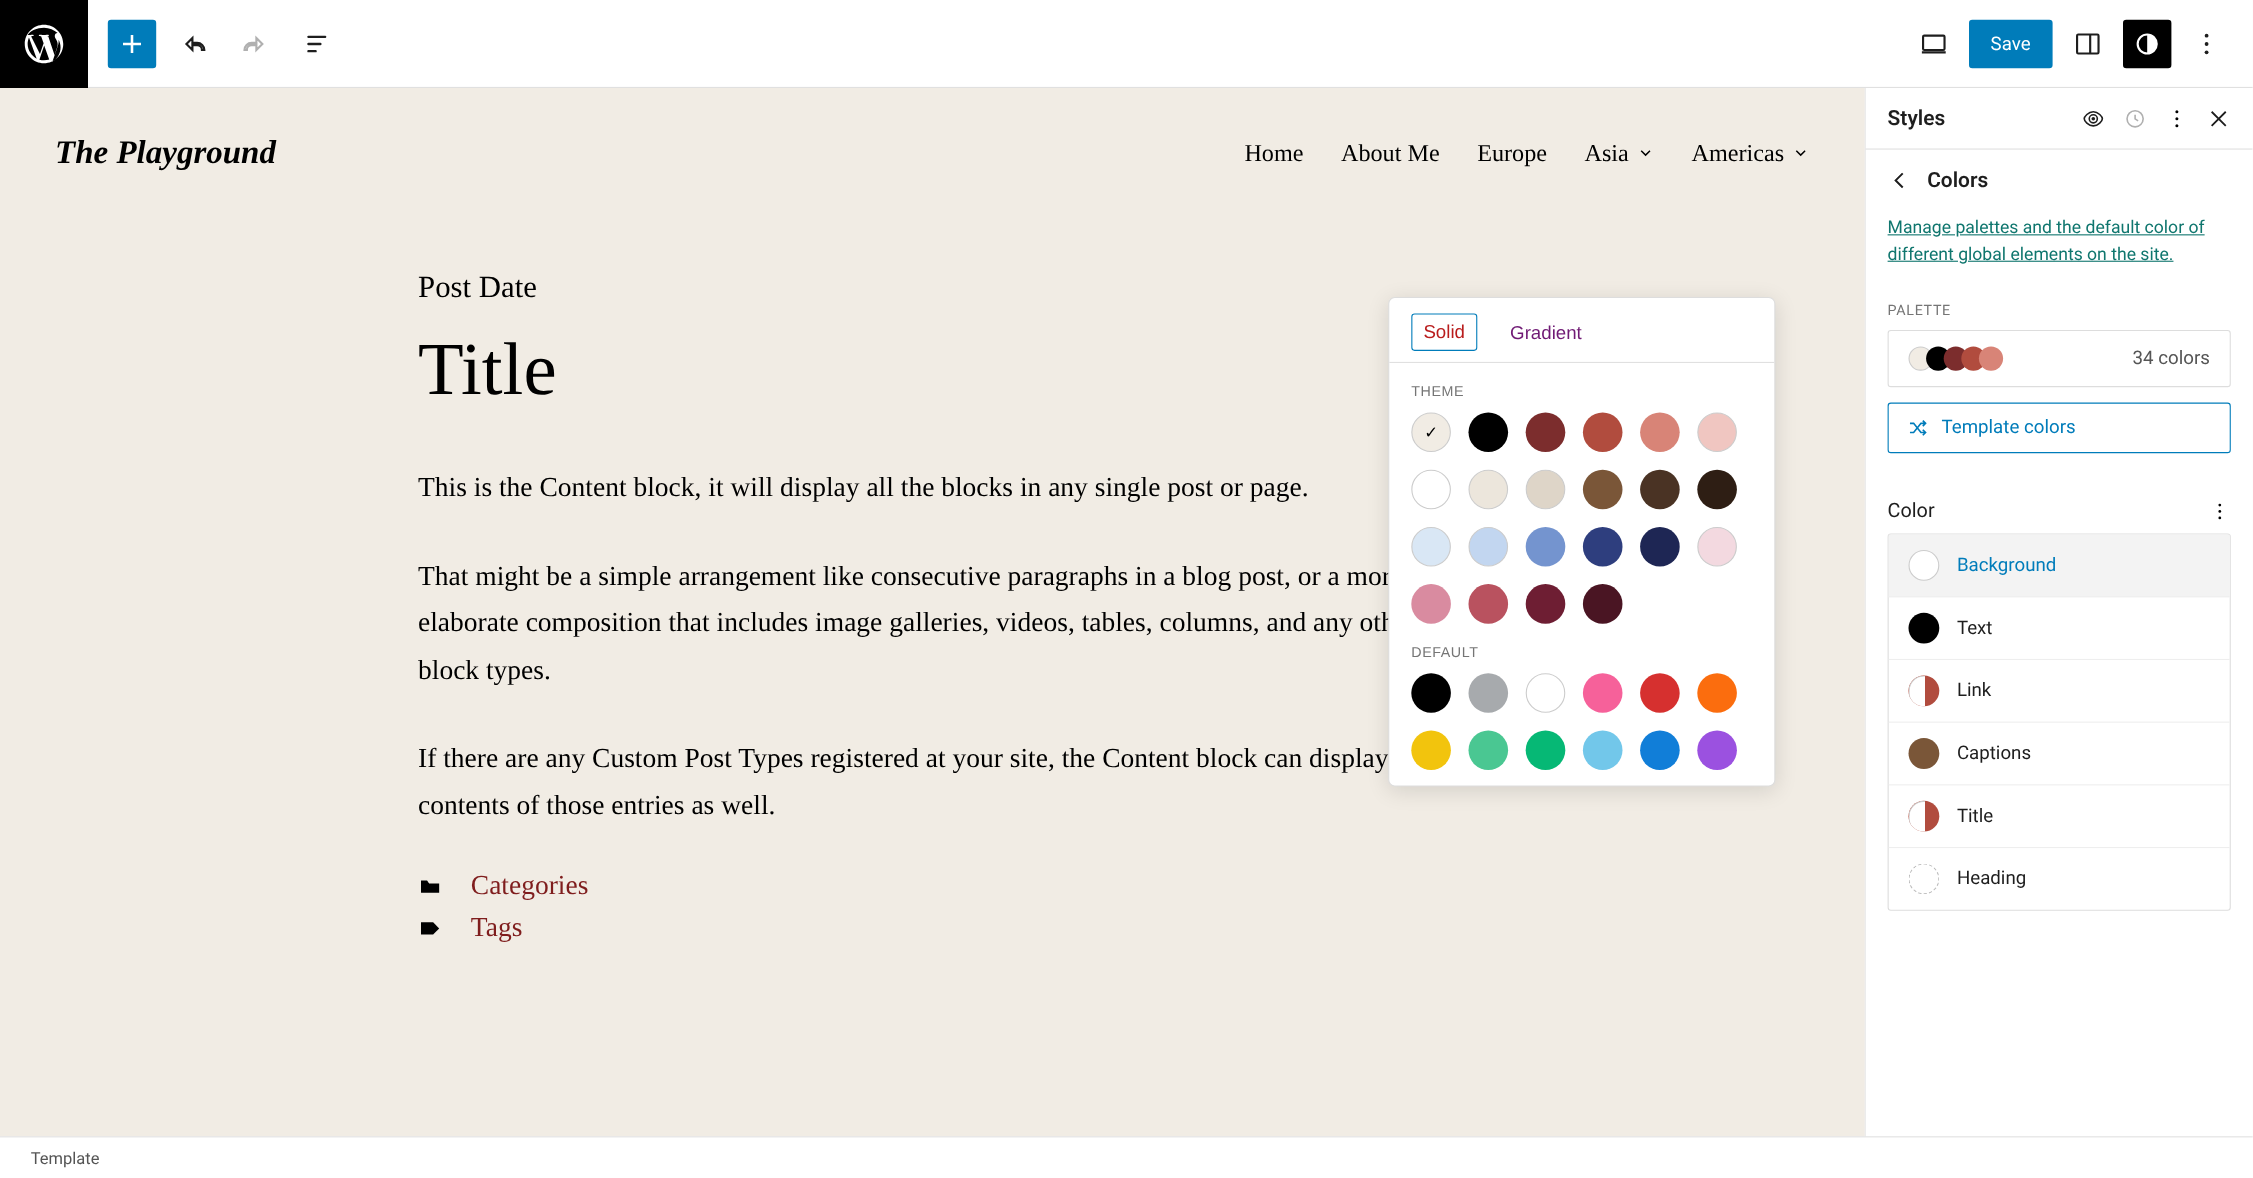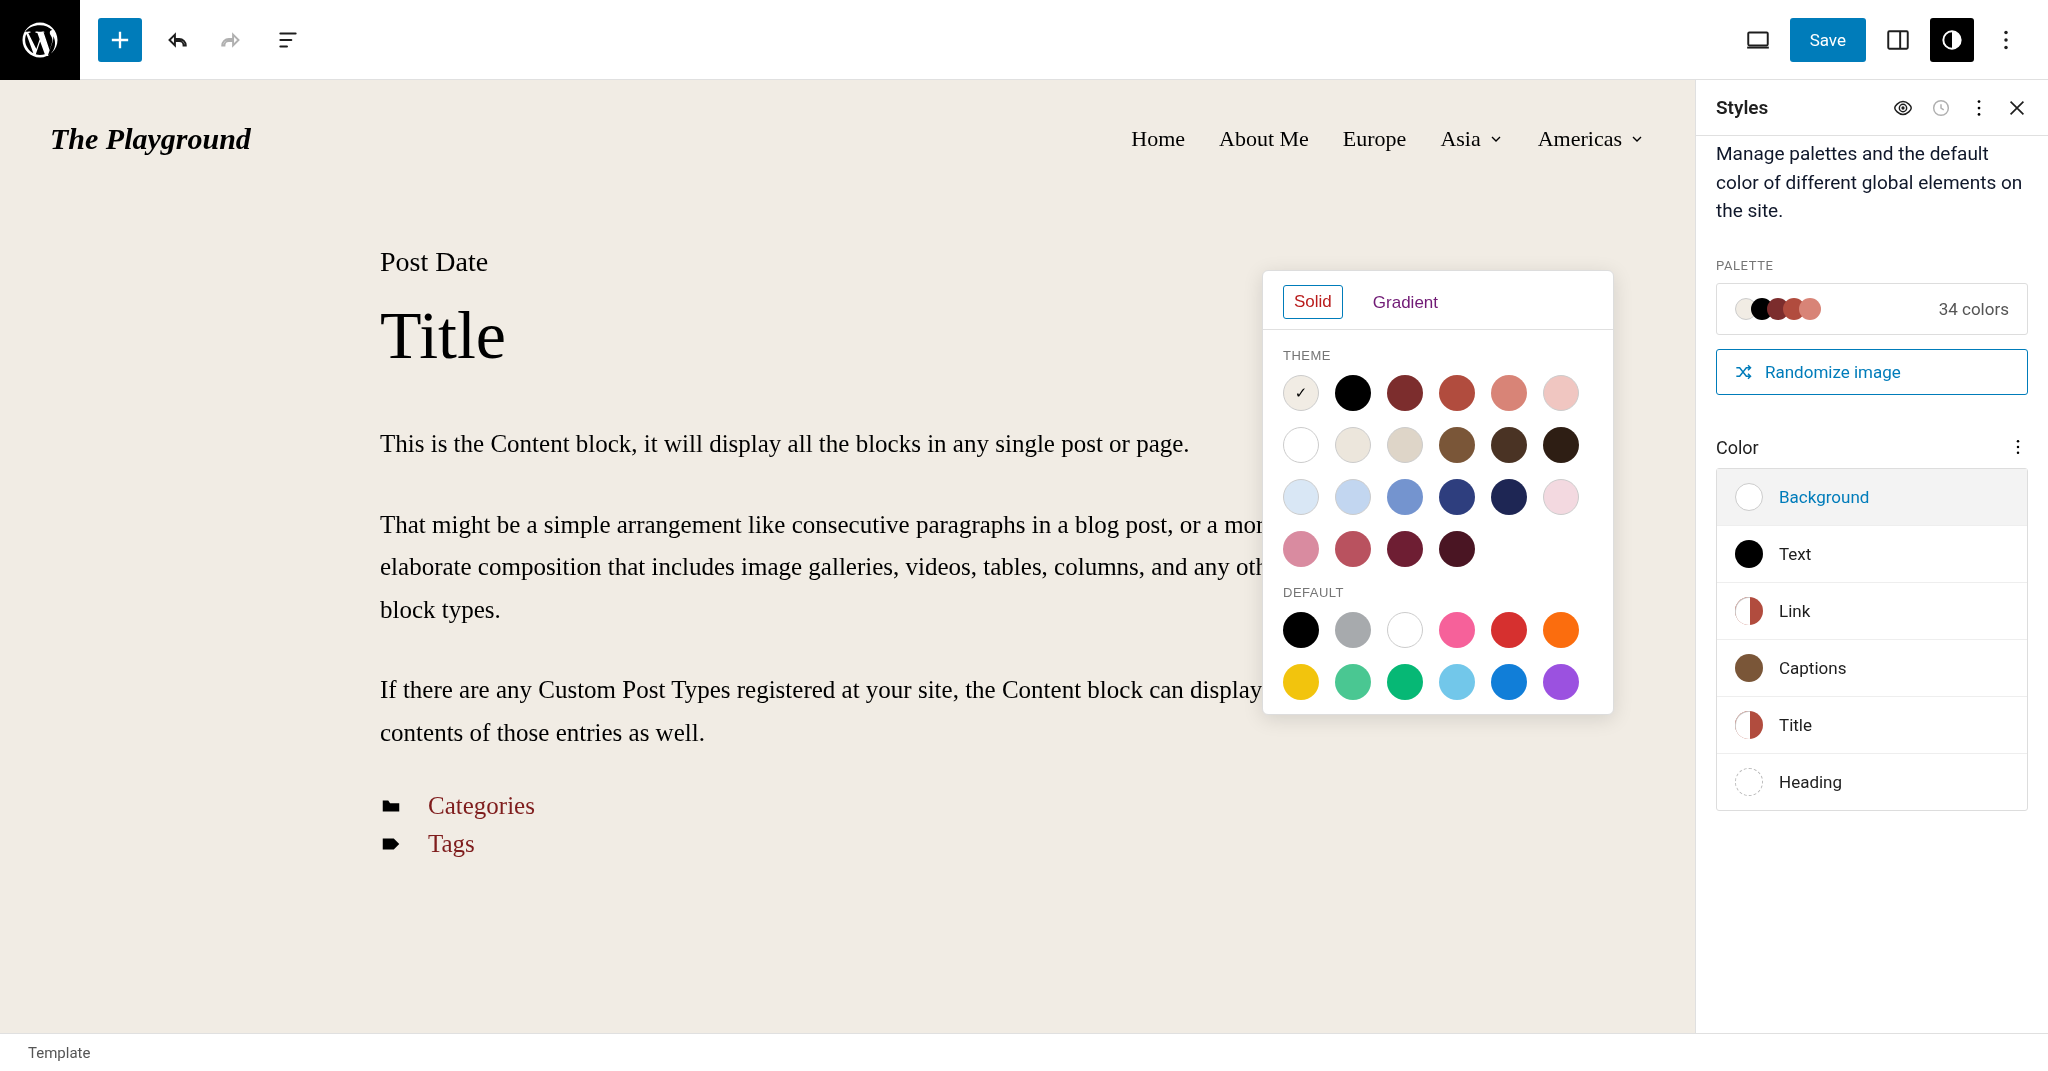--- a/index.html
+++ b/index.html
@@ -51,21 +51,21 @@
 
 
 .sidebar { width: 353px; border-left: 1px solid #e0e0e0; background: #fff; display: flex; flex-direction: column; font-size: 17px; }
 .sb-header { display: flex; align-items: center; padding: 16px 20px; border-bottom: 1px solid #e0e0e0; }
 .sb-header .title { font-weight: 600; font-size: 19px; }
 .sb-header-icons { margin-left: auto; display: flex; gap: 16px; align-items: center; }
 .sb-header-icons svg { width: 22px; height: 22px; cursor: pointer; }
 .sb-sub { display: flex; align-items: center; gap: 14px; padding: 16px 20px; }
 .sb-sub svg { width: 22px; height: 22px; cursor: pointer; }
 .sb-sub .label { font-weight: 600; font-size: 19px; }
-.sb-desc { padding: 4px 20px 22px; color: #0f172a; font-size: 19px; line-height: 1.5; }
+.sb-desc { padding: 4px 20px 22px; color: #0f766e; font-size: 16px; line-height: 1.5; text-decoration: underline; }
 .sb-section-label { font-size: 13px; letter-spacing: 0.6px; color: #757575; padding: 10px 20px 10px; text-transform: uppercase; }
 .palette-box { margin: 0 20px 14px; border: 1px solid #ddd; border-radius: 3px; padding: 14px 18px; display: flex; align-items: center; cursor: pointer; }
 .mini-swatches { display: flex; }
 .mini-swatches span { width: 22px; height: 22px; border-radius: 50%; margin-left: -6px; }
 .mini-swatches span:first-child { margin-left: 0; border: 1px solid #ccc; }
 .palette-count { margin-left: auto; color: #555; }
 .randomize { margin: 0 20px 34px; border: 1.5px solid #007cba; color: #007cba; border-radius: 3px; padding: 12px 16px; display: flex; align-items: center; gap: 12px; cursor: pointer; }
 .randomize svg { width: 20px; height: 20px; fill: #007cba; }
 .sb-color-head { display: flex; align-items: center; padding: 8px 20px 10px; }
 .sb-color-head .label { font-size: 18px; }
@@ -259,37 +259,43 @@
           <svg viewBox="0 0 24 24">
               <circle cx="12" cy="5" r="1.5"></circle>
               <circle cx="12" cy="12" r="1.5"></circle>
               <circle cx="12" cy="19" r="1.5"></circle>
             </svg>
           <svg viewBox="0 0 24 24">
               <path d="M5 5l14 14M19 5L5 19" stroke="#1e1e1e" stroke-width="1.8"></path>
             </svg>
         </div>
       </div>
+      <div class="sb-sub">
+        <svg viewBox="0 0 24 24">
+            <path d="M15 5l-7 7 7 7" fill="none" stroke="#1e1e1e" stroke-width="2"></path>
+          </svg>
+        <div class="label">Colors</div>
+      </div>
       <div class="sb-desc">Manage palettes and the default color of different global elements on the site.</div>
       <div class="sb-section-label">PALETTE</div>
       <div class="palette-box">
         <div class="mini-swatches" id="mini-swatches">
             <span style="background: rgb(241, 236, 228);"></span>
             <span style="background: rgb(0, 0, 0);"></span>
             <span style="background: rgb(124, 45, 45);"></span>
             <span style="background: rgb(177, 76, 62);"></span>
             <span style="background: rgb(216, 132, 119);"></span>
           </div>
         <div class="palette-count">34 colors</div>
       </div>
       <div class="randomize">
         <svg viewBox="0 0 24 24">
             <path d="M4 7h4l8 10h4M4 17h4l8-10h4M18 4l3 3-3 3M18 14l3 3-3 3" fill="none" stroke="#007cba" stroke-width="1.8"></path>
           </svg>
-        <span>Randomize image</span>
+        <span>Template colors</span>
       </div>
       <div class="sb-color-head">
         <div class="label">Color</div>
         <svg viewBox="0 0 24 24">
             <circle cx="12" cy="5" r="1.5"></circle>
             <circle cx="12" cy="12" r="1.5"></circle>
             <circle cx="12" cy="19" r="1.5"></circle>
           </svg>
       </div>
       <div class="color-list" id="color-list">

